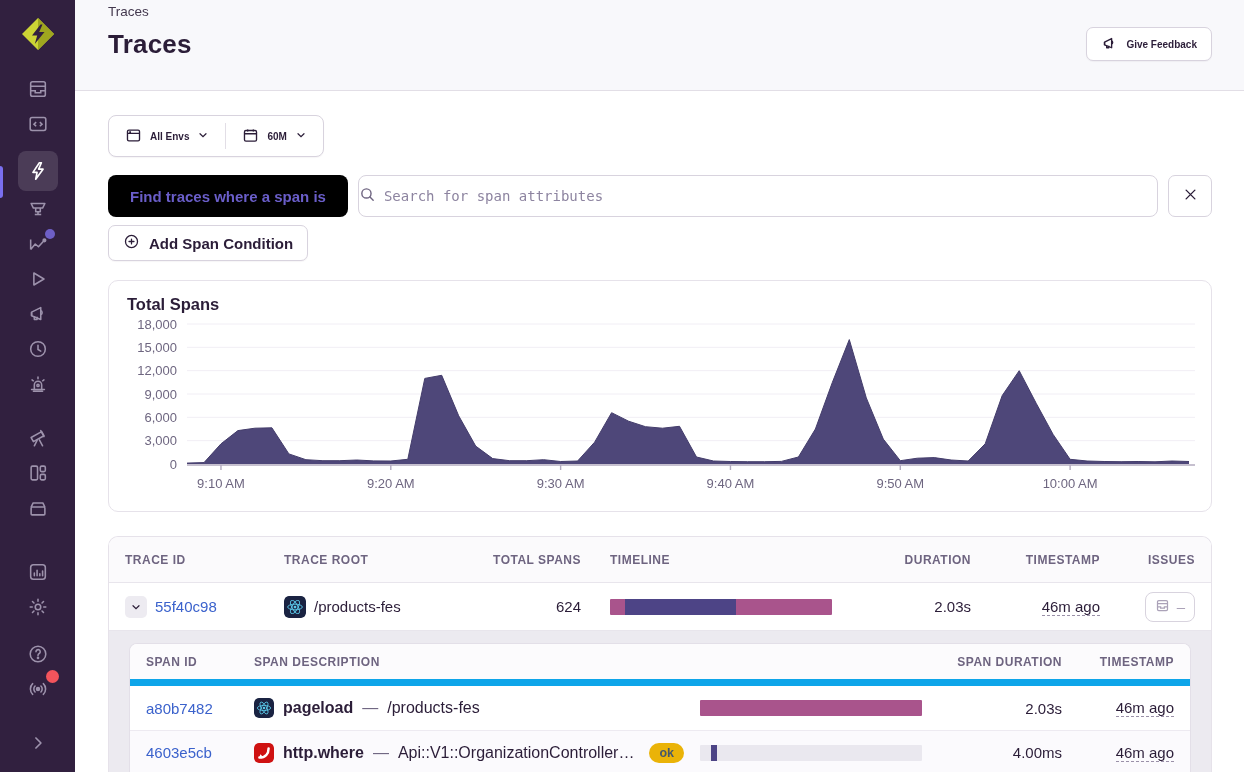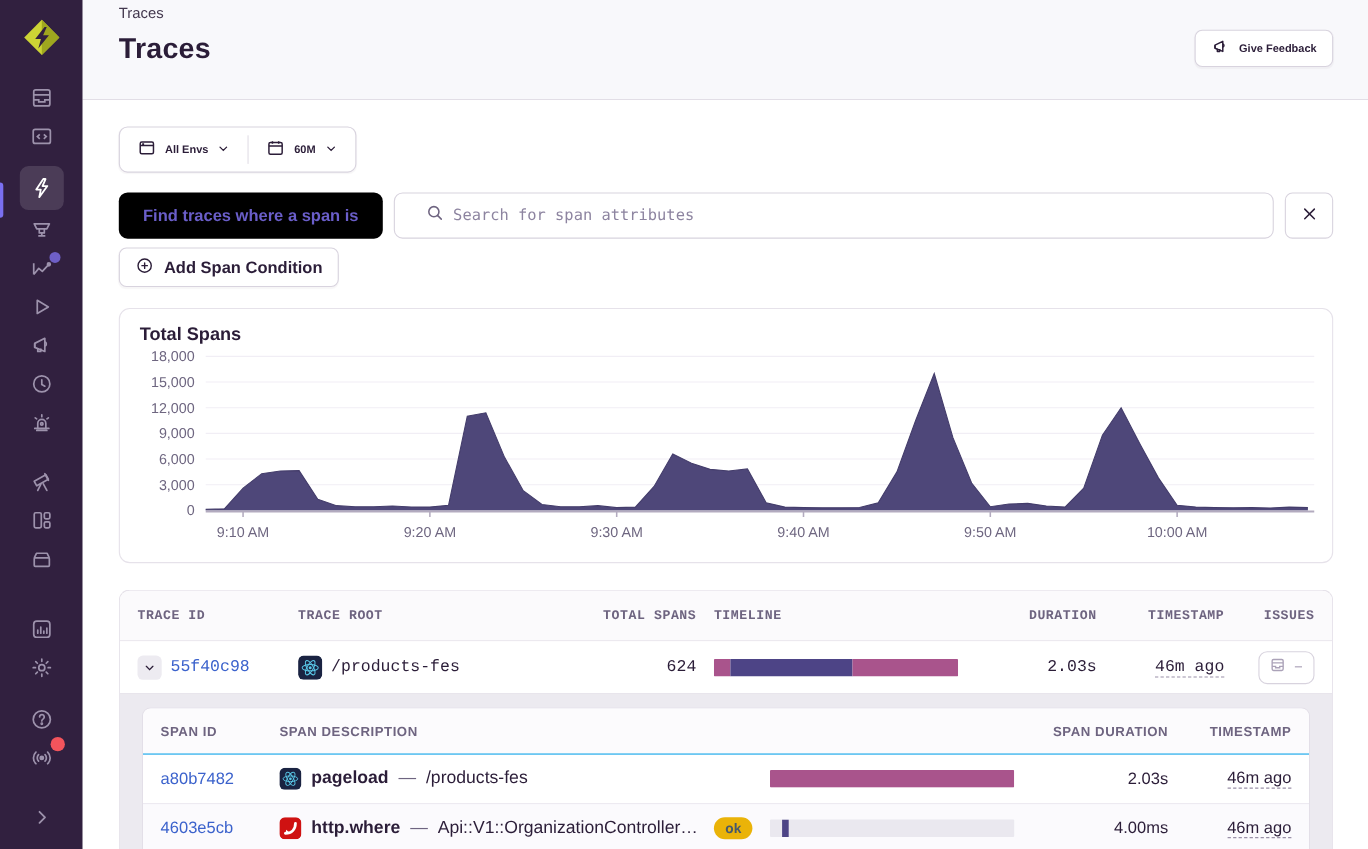--- a/index.html
+++ b/index.html
@@ -43,41 +43,41 @@
   .filter-bar { display:inline-flex; align-items:center; height:42px; background:#fff;
     border:1px solid #d8d3de; border-radius:8px; box-shadow:0 1px 1px rgba(40,20,60,0.04); }
   .filter-seg { display:flex; align-items:center; gap:8px; padding:0 16px; font-size:10px;
     font-weight:700; cursor:pointer; height:100%; }
   .filter-divider { width:1px; height:26px; background:#e2dee6; }
 
   .query-row { display:flex; align-items:stretch; gap:10px; margin-top:18px; height:42px; }
   .where-pill { display:flex; align-items:center; padding:0 22px; background:#000000;
     color:#6a5ec9; font-weight:700; font-size:15px; border-radius:8px; white-space:nowrap; }
   .search-box { flex:1; display:flex; align-items:center; gap:8px; background:#fff;
-    border:1px solid #d8d3de; border-radius:8px; padding:0 28px; }
+    border:1px solid #d8d3de; border-radius:8px; padding:0 0; }
   .search-box input { flex:1; border:none; outline:none; font-family:"DejaVu Sans Mono", monospace;
     font-size:14px; color:#2b1d38; background:transparent; }
   .search-box input::placeholder { color:#8d84a0; }
   .close-btn { width:44px; display:flex; align-items:center; justify-content:center; font-size:18px; }
 
   .add-cond-row { margin-top:8px; }
   .add-cond-btn { height:36px; padding:0 14px; font-size:15px; gap:9px; box-shadow:0 1px 1px rgba(40,20,60,0.04); }
 
   
   .panel { background:#fff; border:1px solid #e6e2ea; border-radius:10px; }
   .chart-panel { margin-top:19px; height:232px; padding:14px 18px 0 18px; }
   .chart-title { font-size:16.5px; font-weight:700; color:#2b1d38; }
   .chart-svg { width:1068px; height:182px; margin-top:2px; }
   .ylab, .xlab { font-family:"Liberation Sans", sans-serif; font-size:13px; fill:#6e6680; }
 
   
   .table-panel { margin-top:24px; height:236px; overflow:hidden; border-bottom:none;
     border-radius:10px 10px 0 0; }
   .t-grid { display:grid; grid-template-columns:130px minmax(0,1fr) 100px 236px 96px 100px 66px;
-    column-gap:16px; align-items:center; padding:0 16px;font-family:Liberation Mono, monospace; }
+    column-gap:29px; align-items:center; padding:0 16px; }
   .thead { height:46px; background:#fbfafc; border-bottom:1px solid #e8e5ec; }
   .th { font-size:12px; font-weight:700; letter-spacing:0.5px; color:#6e6480; text-transform:uppercase; }
   .right { text-align:right; justify-self:end; }
   .trow { height:47px; background:#fff; }
   .cell { font-size:15px; color:#2b1d38; display:flex; align-items:center; gap:8px; min-width:0; }
   .link { color:#3b62cc; cursor:pointer; text-decoration:none; }
   .expand-btn { width:22px; height:22px; border-radius:5px; background:#edebf1; border:none;
     display:flex; align-items:center; justify-content:center; color:#2b1d38; cursor:pointer; flex-shrink:0; }
   .plat-icon { width:22px; height:22px; border-radius:5px; flex-shrink:0; display:block; }
   .tl { position:relative; height:16px; width:222px; border-radius:1px; overflow:hidden; }
@@ -86,21 +86,21 @@
   .dashed-ts { border-bottom:1px dashed #9a90a8; cursor:pointer; }
   .issues-btn { height:30px; padding:0 9px; gap:7px; border-radius:8px; color:#aba2b8;
     font-weight:400; font-size:15px; }
 
   
   .nested-wrap { background:#eceaf0; padding:12px 20px 0 20px; height:143px; border-top:1px solid #e8e5ec; }
   .nested-table { background:#fff; border:1px solid #e3dfe8; border-bottom:none;
     border-radius:8px 8px 0 0; overflow:hidden; height:131px; }
   .s-grid { display:grid; grid-template-columns:92px minmax(0,1fr) 236px 110px 96px;
     column-gap:16px; align-items:center; padding:0 16px; }
-  .shead { height:42px; background:#fcfbfd; border-bottom:1px solid #0ea5e9; }
+  .shead { height:42px; background:#fcfbfd; border-bottom:7px solid #0ea5e9; }
   .srow { height:44px; }
   .srow + .srow { border-top:1px solid #edeaf1; }
   .srow.alt { background:#fbfafd; }
   .span-desc { display:flex; align-items:center; gap:9px; min-width:0; }
   .op { font-weight:700; white-space:nowrap; }
   .dash-sep { color:#6e6480; }
   .desc-text { white-space:nowrap; overflow:hidden; text-overflow:ellipsis; color:#2b1d38; }
   .ok-badge { background:#eab308; color:#46586b; font-size:12.5px; padding:3px 10px;
     border-radius:20px; flex-shrink:0;font-weight:bold; }
 </style>

